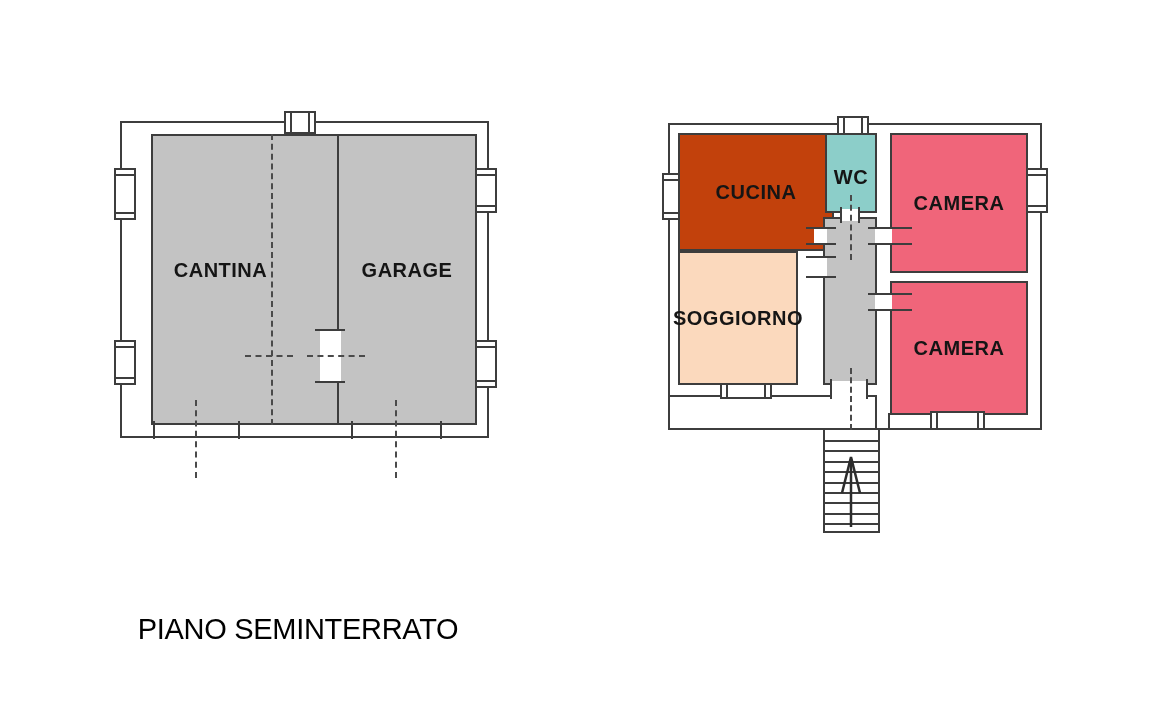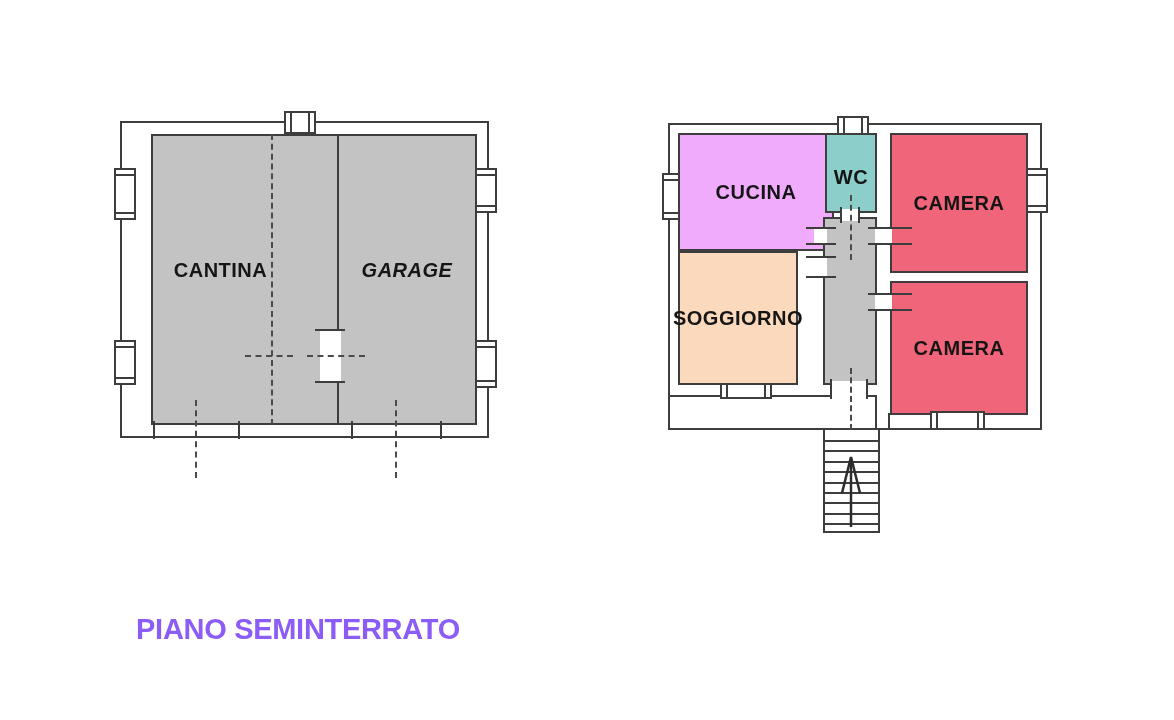--- a/index.html
+++ b/index.html
@@ -8,34 +8,34 @@
           font-family:"Liberation Sans",sans-serif;}
   .abs{position:absolute;box-sizing:border-box;}
   .line{background:var(--line);}
   .outline{border:2px solid var(--line);background:transparent;}
   .room{border:2px solid var(--line);display:flex;align-items:center;justify-content:center;}
   .room-label{font-weight:bold;font-size:20px;color:#151515;letter-spacing:.5px;white-space:nowrap;}
   .win{background:#fff;border:2px solid var(--line);}
   .dash-v{border-left:2px dashed var(--dash);}
   .dash-h{border-top:2px dashed var(--dash);}
   .white{background:#fff;}
-  .title{font-weight:bold;font-size:29px;color:#8b5cf6;text-align:center;letter-spacing:-0.3px;white-space:nowrap;}
+  .title{font-weight:normal;font-size:29px;color:#000000;text-align:center;letter-spacing:-0.3px;white-space:nowrap;}
   .stair{background:#fff;border:2px solid var(--line);border-top:none;}
 </style>
 </head>
 <body>
 
 <div class="canvas">
 
   <div class="abs outline" style="left:120px;top:121px;width:369px;height:317px"></div>
 
   <div class="abs room" style="left: 151px; top: 134px; width: 191px; height: 291px; padding: 0px 52px 18px 0px; background: rgb(195, 195, 195);">
     <span class="room-label">CANTINA</span>
   </div>
-  <div class="abs room" style="left: 337px; top: 134px; width: 140px; height: 291px; padding-bottom: 18px; background: rgb(195, 195, 195); font-style: italic;">
+  <div class="abs room" style="left: 337px; top: 134px; width: 140px; height: 291px; padding-bottom: 18px; background: rgb(195, 195, 195);">
     <span class="room-label">GARAGE</span>
   </div>
 
   <div class="abs white" style="left:320px;top:330px;width:21px;height:53px"></div>
   <div class="abs line" style="left:315px;top:329px;width:30px;height:2px"></div>
   <div class="abs line" style="left:315px;top:381px;width:30px;height:2px"></div>
 
   <div class="abs dash-v" style="left:271px;top:134px;height:291px"></div>
   <div class="abs dash-h" style="left:245px;top:355px;width:48px"></div>
   <div class="abs dash-h" style="left:307px;top:355px;width:58px"></div>
@@ -65,21 +65,21 @@
     <div class="abs line" style="top:0;bottom:0;right:4px;width:2px"></div>
   </div>
 
   <div class="abs line" style="left:153px;top:421px;width:2px;height:18px"></div>
   <div class="abs line" style="left:238px;top:421px;width:2px;height:18px"></div>
   <div class="abs line" style="left:351px;top:421px;width:2px;height:18px"></div>
   <div class="abs line" style="left:440px;top:421px;width:2px;height:18px"></div>
 
   <div class="abs outline" style="left:668px;top:123px;width:374px;height:307px"></div>
 
-  <div class="abs room" style="left: 678px; top: 133px; width: 156px; height: 118px; background: #f0abfc;">
+  <div class="abs room" style="left: 678px; top: 133px; width: 156px; height: 118px; background: #c2410c;">
     <span class="room-label">CUCINA</span>
   </div>
   <div class="abs room" style="left: 825px; top: 133px; width: 52px; height: 80px; padding-top: 8px; background: rgb(140, 206, 201);">
     <span class="room-label">WC</span>
   </div>
   <div class="abs room" style="left: 890px; top: 133px; width: 138px; height: 140px; background: rgb(240, 101, 122);">
     <span class="room-label">CAMERA</span>
   </div>
   <div class="abs room" style="left: 678px; top: 251px; width: 120px; height: 134px; background: rgb(251, 217, 189);">
     <span class="room-label">SOGGIORNO</span>

